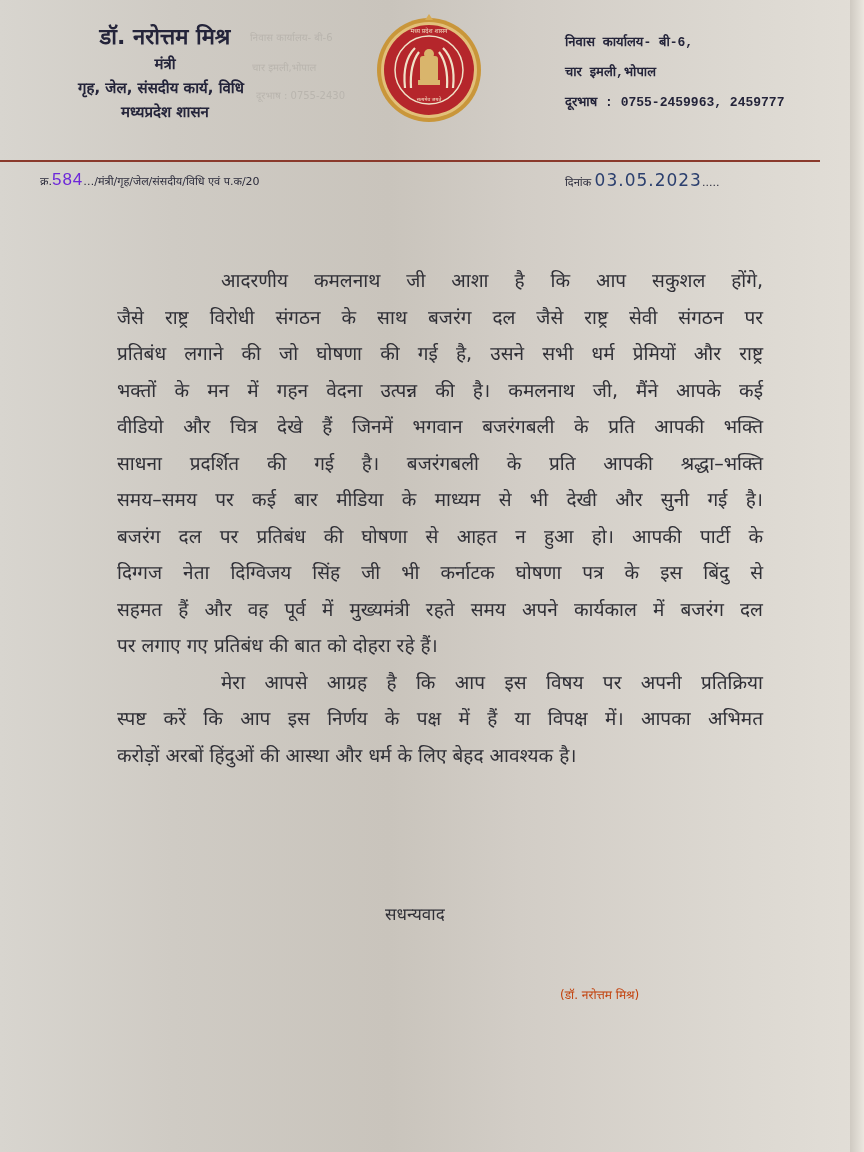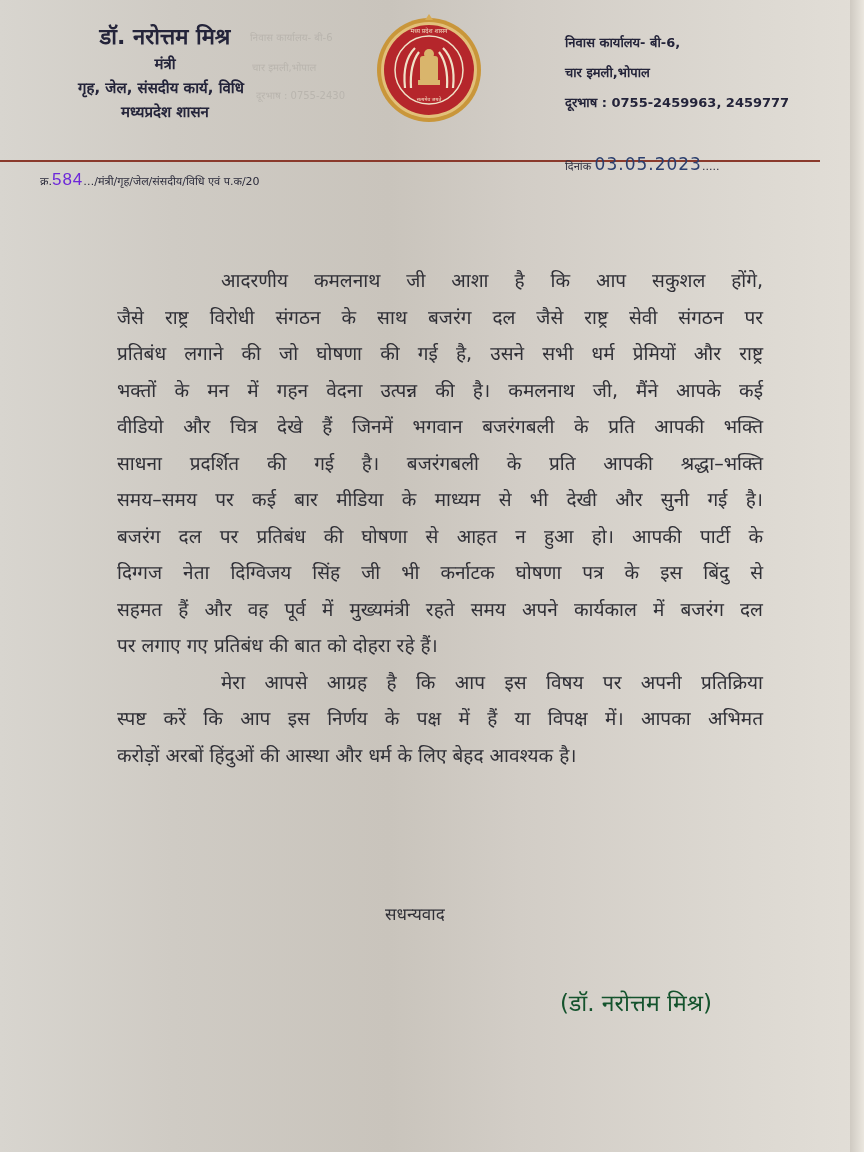--- a/index.html
+++ b/index.html
@@ -22,51 +22,51 @@
     .header-left .title { font-size: 15px; font-weight: bold; line-height: 24px; }
     .header-left .dept { font-size: 15px; font-weight: bold; line-height: 24px; white-space: nowrap; margin-left: -8px; }
     .header-left .gov { font-size: 15px; font-weight: bold; line-height: 24px; }
     .faint {
       position: absolute; color: #b9b5ae; font-size: 10px; white-space: nowrap;
     }
     .emblem {
       position: absolute; left: 368px; top: 14px; width: 122px; height: 112px;
     }
     .header-right {
-      position: absolute; left: 565px; top: 28px; color: #24243a; font-weight: bold;
+      position: absolute; left: 565px; top: 28px; color: #24243a; font-weight: bold; font-family: Liberation Mono, monospace;
     }
     .header-right div { font-size: 13px; line-height: 30px; white-space: nowrap; }
     .rule {
       position: absolute; left: 0; top: 160px; width: 820px; height: 2px;
       background: #8a3a2c;
     }
     .ref-line {
       position: absolute; left: 40px; top: 170px; font-size: 11px; color: #2a2a3a; white-space: nowrap;
     }
     .ref-line .hand { font-family: Liberation Sans, sans-serif; font-size: 17px; color: #6d28d9; letter-spacing: 1px; }
     .date-line {
-      position: absolute; left: 565px; top: 154px; font-size: 11px; color: #2a2a3a; white-space: nowrap;
+      position: absolute; left: 565px; top: 170px; font-size: 11px; color: #2a2a3a; white-space: nowrap;
     }
     .date-line .hand { font-size: 17px; color: #2b3f6e; letter-spacing: 1px; }
     .body-text {
       position: absolute; left: 117px; top: 262px; width: 646px;
       font-size: 19px; line-height: 36.5px; color: #2f2f36;
       text-align: justify; text-align-last: justify;
     }
     .body-text .line { display: block; white-space: nowrap; }
     .body-text .indent { padding-left: 104px; }
     .body-text .last { text-align-last: left; }
     .closing {
       position: absolute; left: 385px; top: 902px; font-size: 17px; color: #2f2f36;
     }
     .signature {
       position: absolute; left: 535px; top: 888px; width: 240px; height: 100px;
     }
     .sign-name {
-      position: absolute; left: 560px; top: 986px; font-size: 23px; color: #14532d; white-space: nowrap;
+      position: absolute; left: 560px; top: 986px; font-size: 12px; color: #c2410c; white-space: nowrap;
     }
   </style>
 </head>
 <body>
 
 <div class="page">
   <div class="right-edge"></div>
 
   <div class="faint" style="left:250px; top:30px;">निवास कार्यालय- बी-6</div>
   <div class="faint" style="left:252px; top:60px;">चार इमली,भोपाल</div>

